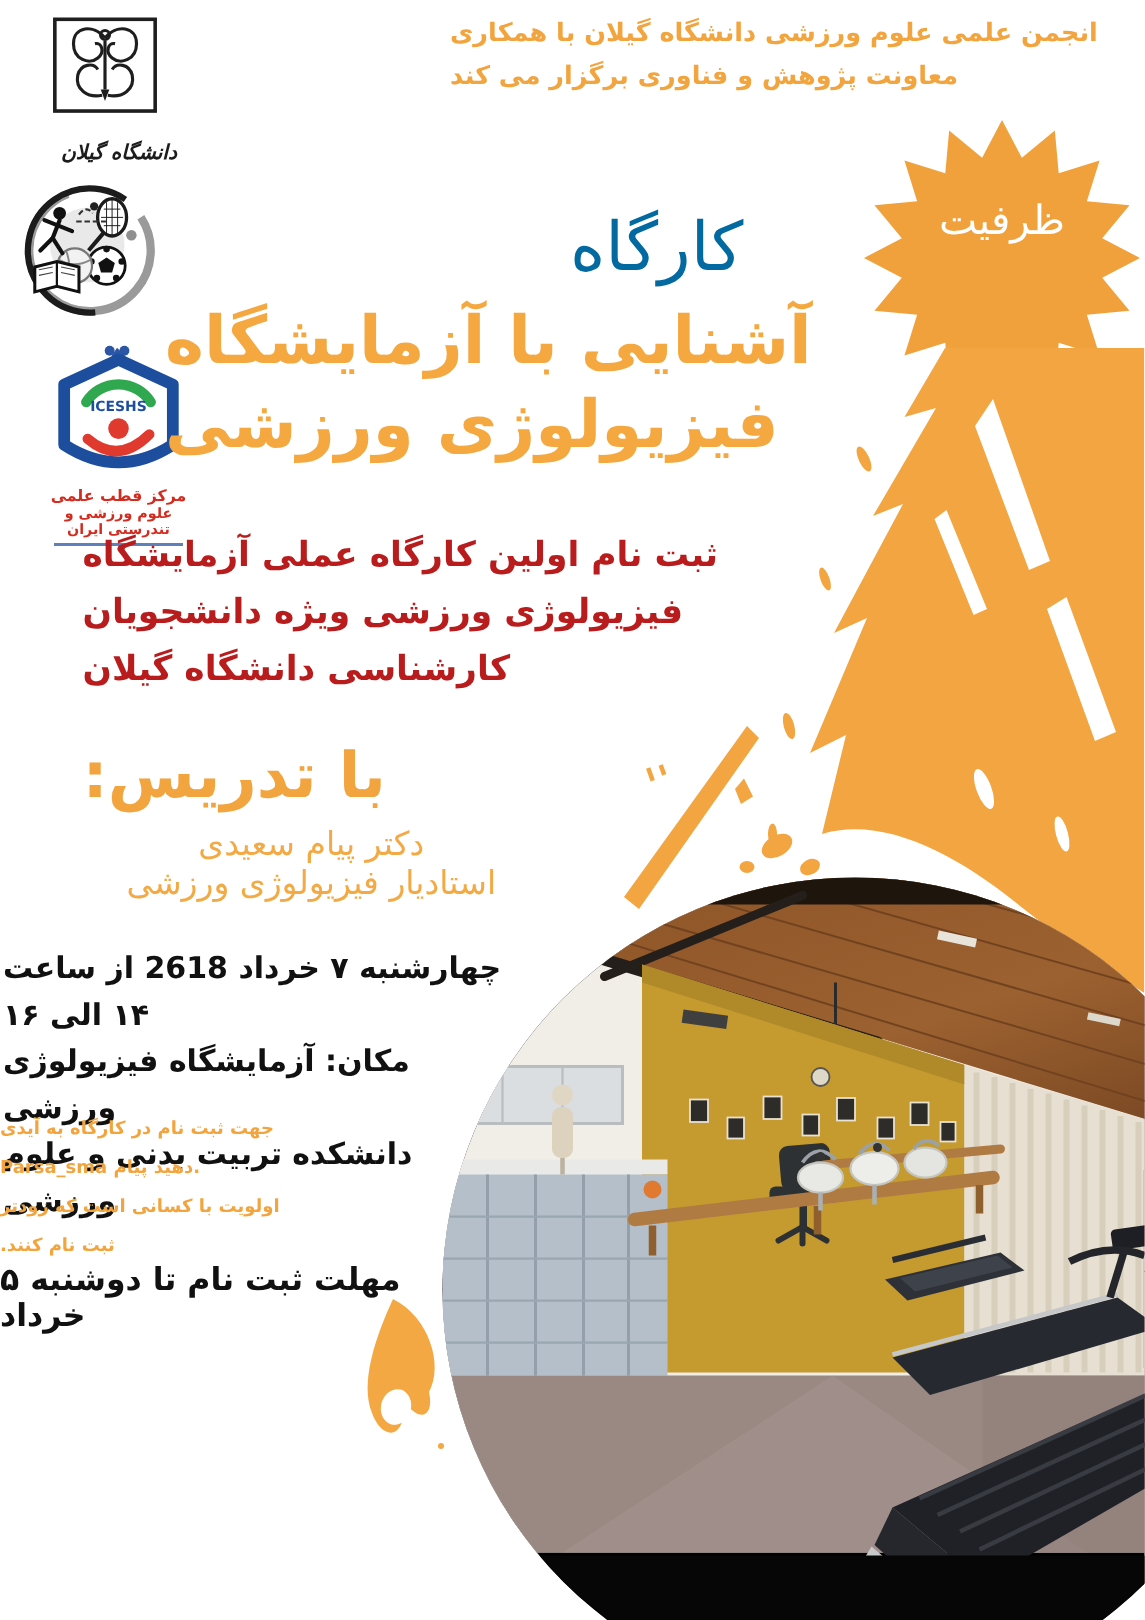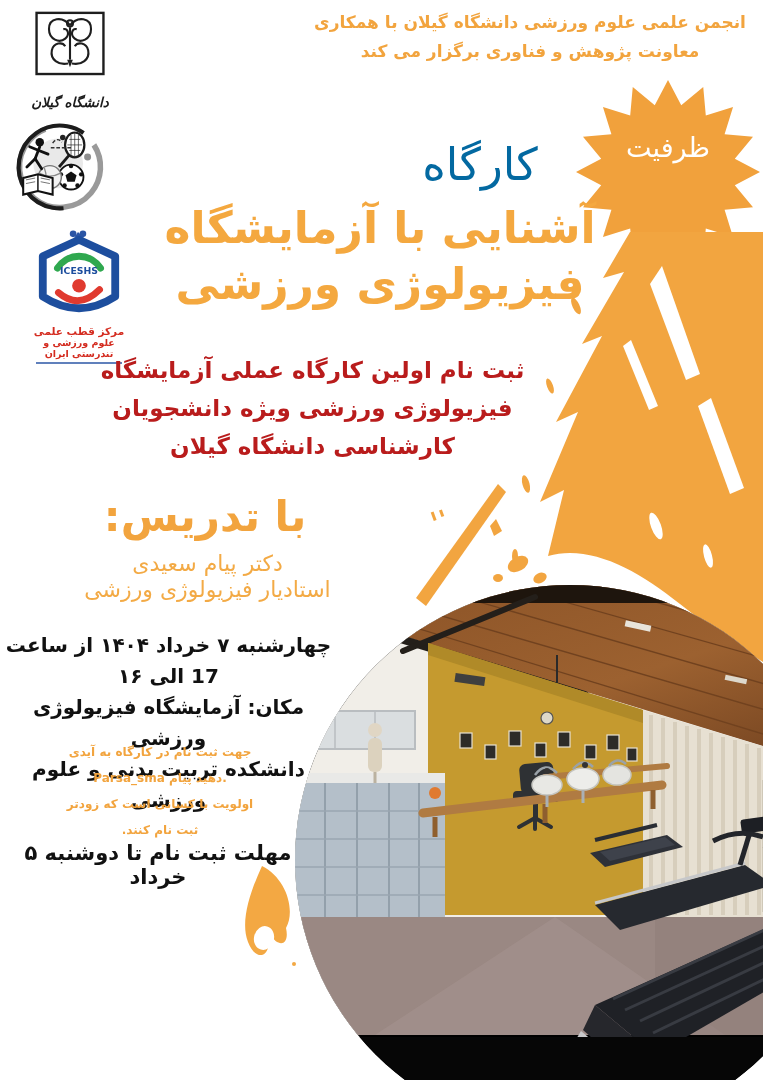--- a/index.html
+++ b/index.html
@@ -4,29 +4,29 @@
 <style>
   :root{ --accent:#F2A43E; --ink:#161616; }
   *{ box-sizing:border-box; margin:0; padding:0; }
   html,body{ width:763px; height:1080px; }
   body{
     position:relative; overflow:hidden; background:#ffffff;
     font-family:"DejaVu Sans", sans-serif; color:var(--ink);
   }
   .abs{ position:absolute; }
   .fa{ direction:rtl; }
-  .center{ text-align:center; }
+  .center{ text-align:left; }
 
   
   .header-text{ left:300px; top:8px; width:460px; color:var(--accent);
     font-weight:bold; font-size:17px; line-height:29px; }
 
   
   .uog-logo{ left:22px; top:10px; width:96px; }
-  .uog-caption{ font-size:13.5px; font-weight:bold; font-style:italic; text-align:center;
+  .uog-caption{ font-size:13.5px; font-weight:bold; font-style:italic; 
     margin-top:-6px; color:#1c1c1c; }
   .sports-logo{ left:14px; top:121px; width:92px; height:92px; }
   .iceshs{ left:14px; top:228px; width:98px; text-align:center;margin-left:16px; }
   .iceshs-line1{ color:#D42B1F; font-size:10.5px; font-weight:bold; margin-top:1px; }
   .iceshs-line2{ color:#D42B1F; font-size:9.5px; font-weight:bold; }
   .iceshs-rule{ height:2px; background:#2B55A5; margin:3px 6px 0 6px; opacity:.75; }
 
   
   .badge{ left:576px; top:80px; width:184px; height:184px; }
   .badge svg{ position:absolute; left:0; top:0; }
@@ -189,21 +189,21 @@
   <div>کارشناسی دانشگاه گیلان</div>
 </div>
 
 <div class="abs instructor-heading fa center">با تدریس:</div>
 <div class="abs instructor-sub fa">
   <div>دکتر پیام سعیدی</div>
   <div>استادیار فیزیولوژی ورزشی</div>
 </div>
 
 <div class="abs schedule fa center">
-  <div>چهارشنبه ۷ خرداد ۱۴۰۴ از ساعت 17 الی ۱۶</div>
+  <div>چهارشنبه ۷ خرداد 2618 از ساعت ۱۴ الی ۱۶</div>
   <div>مکان: آزمایشگاه فیزیولوژی ورزشی</div>
   <div>دانشکده تربیت بدنی و علوم ورزشی</div>
 </div>
 
 <div class="abs registration fa center">
   <div>جهت ثبت نام در کارگاه به آیدی</div>
   <div dir="ltr">Parsa_sma ⁧پیام⁩ ⁧دهید⁩.</div>
   <div>اولویت با کسانی است که زودتر</div>
   <div>ثبت نام کنند.</div>
 </div>

